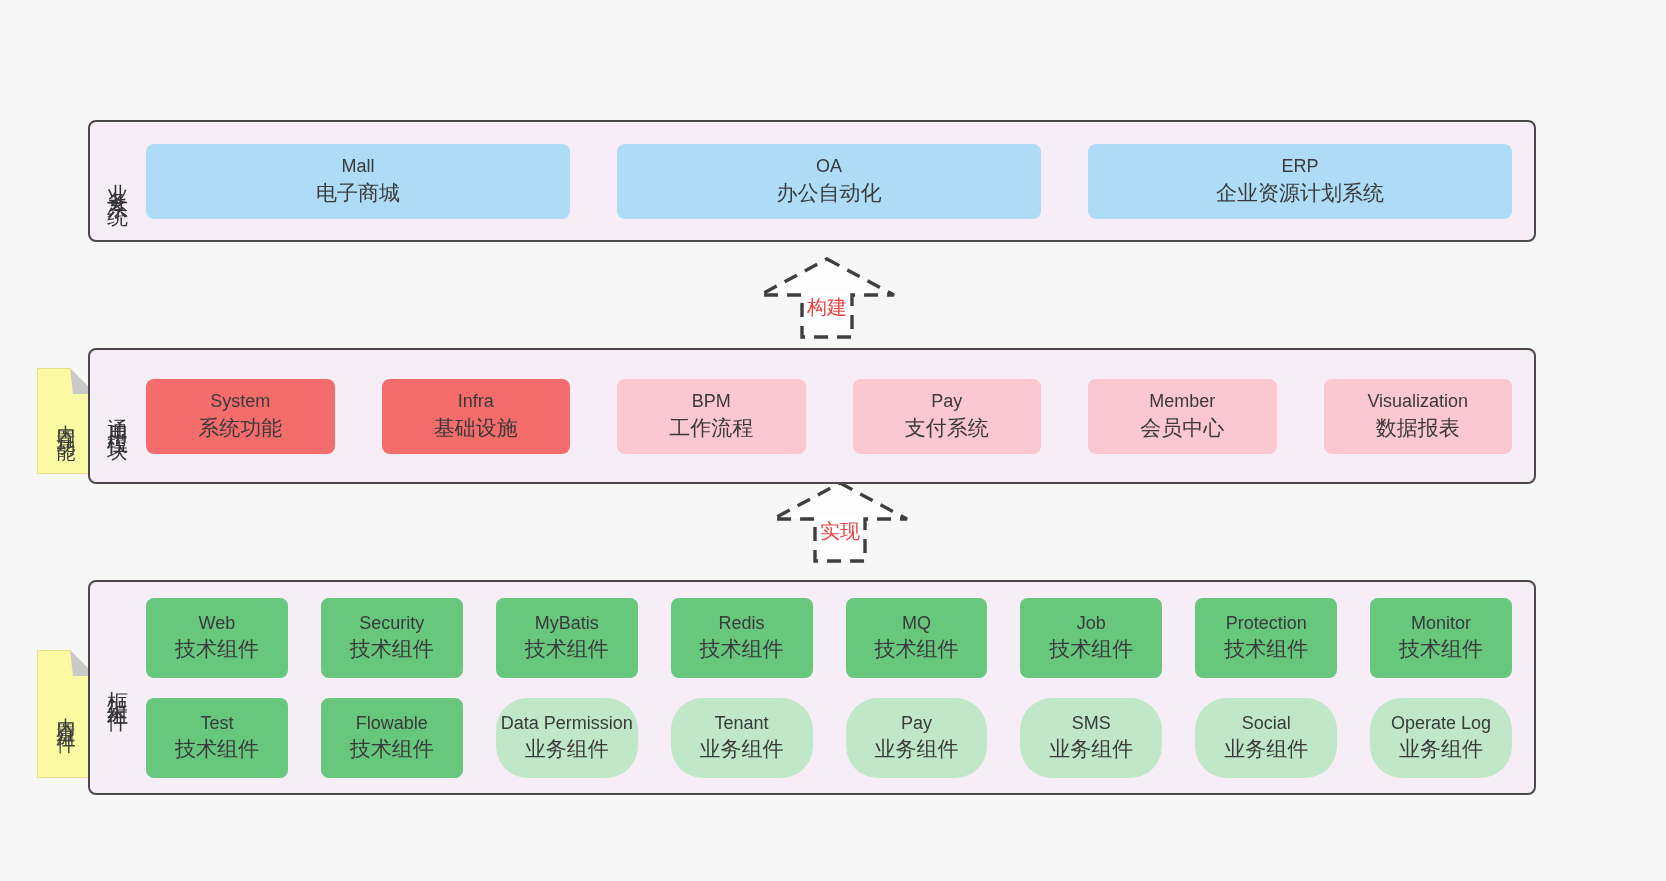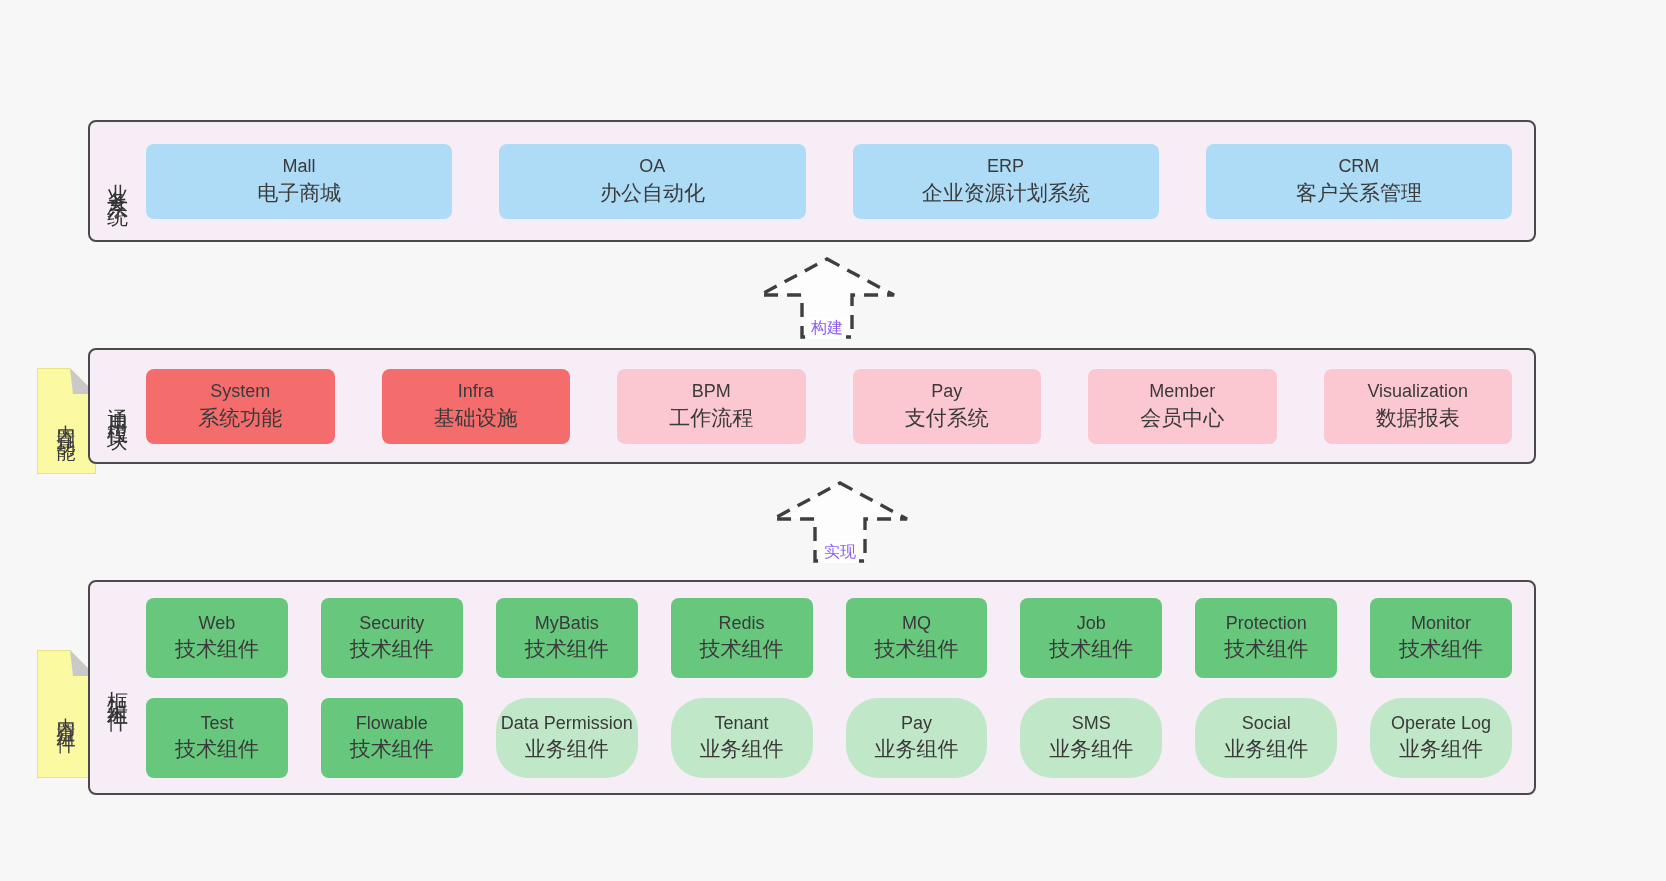--- a/index.html
+++ b/index.html
@@ -9,21 +9,21 @@
     font-family:"Liberation Sans","DejaVu Sans",sans-serif;
     color:#3a3a3a;overflow:hidden;
   }
   
   .layer{
     position:absolute;left:88px;width:1448px;box-sizing:border-box;
     background:#f7edf6;border:2px solid #4a4a4a;border-radius:8px;
     display:flex;align-items:stretch;z-index:2;
   }
   .layer-business{top:120px;height:122px;}
-  .layer-modules{top:348px;height:116px;border-radius:8px;}
+  .layer-modules{top:348px;height:136px;border-radius:8px;}
   .layer-components{top:580px;height:215px;}
   .label-col{
     width:56px;flex:0 0 56px;display:flex;align-items:center;justify-content:center;
   }
   .side-label{
     writing-mode:vertical-rl;text-orientation:upright;
     font-size:21px;letter-spacing:7px;color:#333;line-height:1;
   }
   .boxes{
     flex:1;display:flex;flex-direction:column;justify-content:center;
@@ -58,23 +58,22 @@
     font-size:19px;letter-spacing:6px;color:#3a3a3a;line-height:1;
   }
   .fold{position:absolute;top:-1px;right:-1px;width:26px;height:26px;}
   
   .arrow{position:absolute;z-index:1;}
   .arrow-build{left:755px;top:256px;}
   .arrow-implement{left:768px;top:480px;}
   .arrow-wrap{position:relative;width:144px;height:84px;}
   .arrow-label{
     position:absolute;left:50%;top:38px;transform:translateX(-50%);
-    background:#ffffff;padding:0 3px;font-size:16px;color:#8b5cf6;line-height:1.3;
+    background:#ffffff;padding:0 3px;font-size:20px;color:#ef4444;line-height:1.3;
     white-space:nowrap;
-    margin-top:24px;
   }
 </style>
 </head>
 <body>
 
 <div class="sticky sticky-modules">
   <span class="sticky-label">内置功能</span>
   <svg class="fold" viewBox="0 0 26 26">
     <polygon points="0,0 26,0 26,26" fill="#f7f7f7"></polygon>
     <polygon points="0,0 26,26 3,26" fill="#c9c9c9"></polygon>
@@ -100,24 +99,20 @@
         <span class="box-sub">电子商城</span>
       </div>
       <div class="box blue">
         <span class="box-name">OA</span>
         <span class="box-sub">办公自动化</span>
       </div>
       <div class="box blue">
         <span class="box-name">ERP</span>
         <span class="box-sub">企业资源计划系统</span>
       </div>
-      <div class="box blue">
-        <span class="box-name">CRM</span>
-        <span class="box-sub">客户关系管理</span>
-      </div>
     </div>
   </div>
 </div>
 
 <div class="arrow arrow-build">
   <div class="arrow-wrap">
     <svg width="144" height="84" viewBox="0 0 144 84">
       <polygon points="72,3 139,39 97,39 97,81 47,81 47,39 5,39" fill="#fdfdfd" stroke="#3f3f3f" stroke-width="3.4" stroke-dasharray="14 9"></polygon>
     </svg>
     <span class="arrow-label">构建</span>

